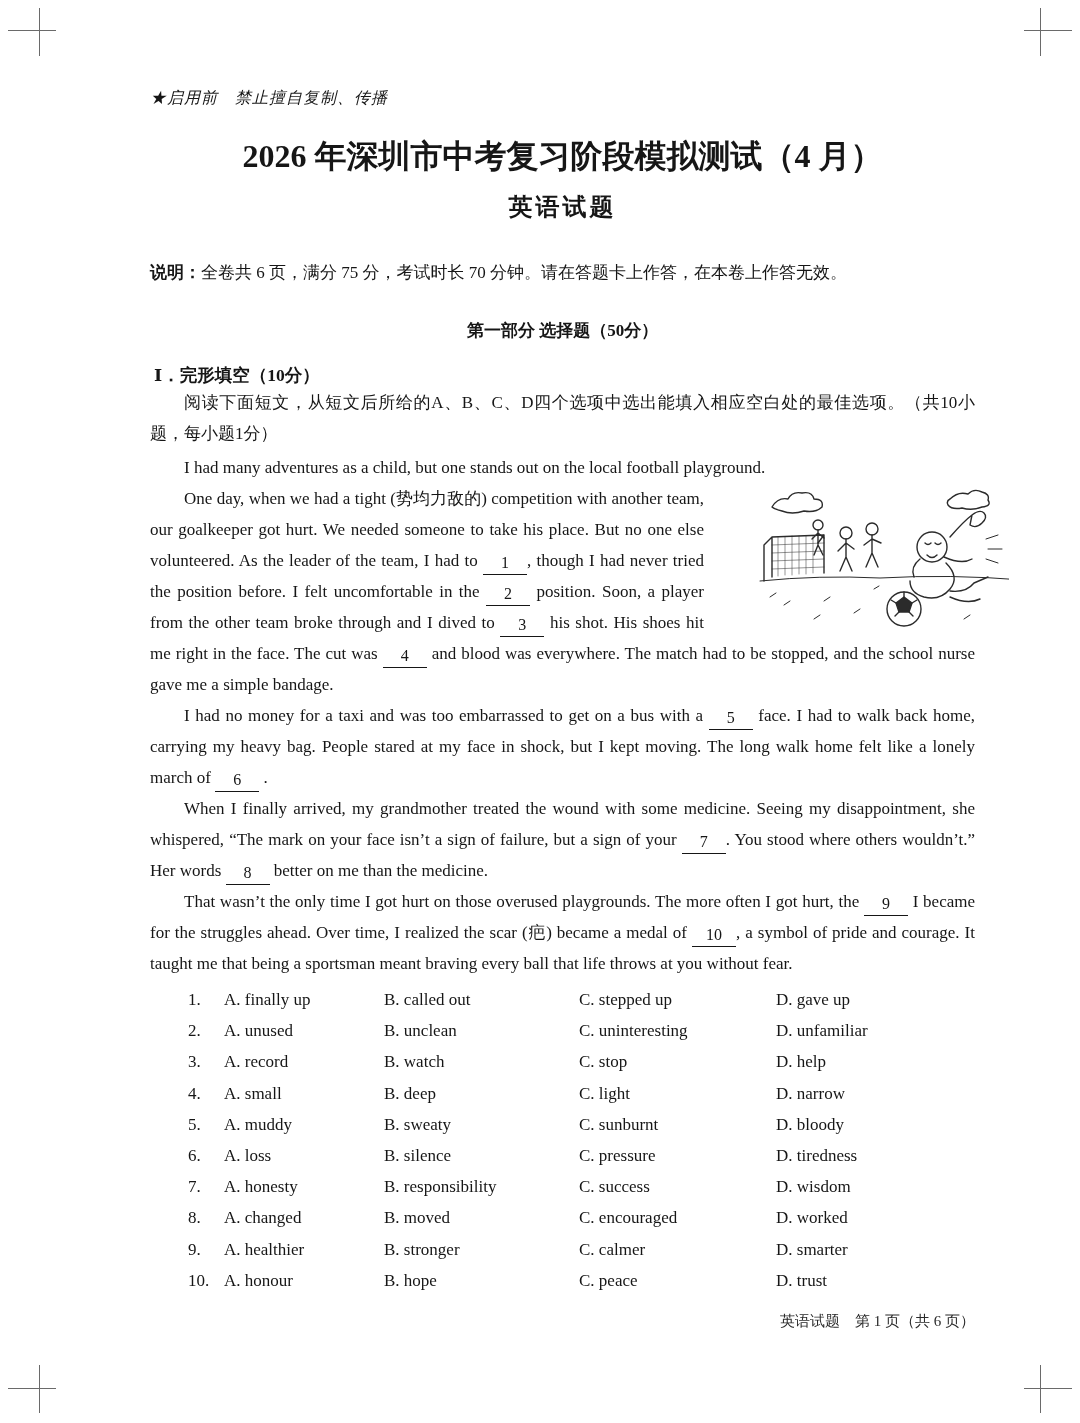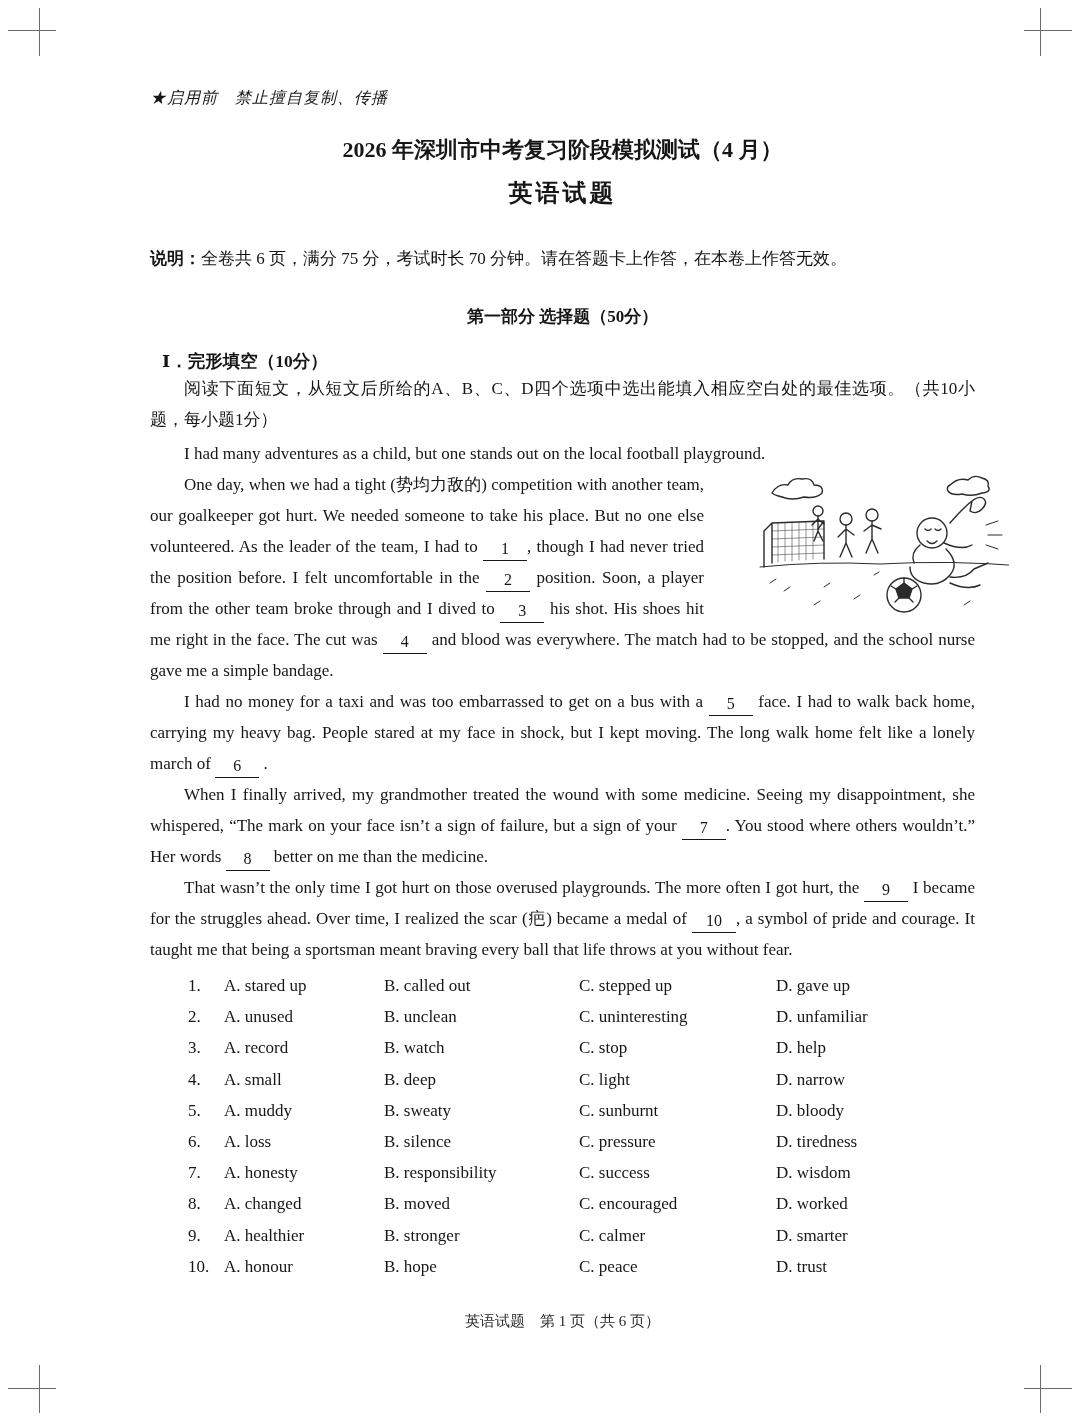--- a/index.html
+++ b/index.html
@@ -19,29 +19,29 @@
   .mark.v { width:1px; height:48px; }
   .mark.h { width:48px; height:1px; }
   .tl-v { left:39px; top:8px; }   .tl-h { left:8px; top:30px; }
   .tr-v { right:39px; top:8px; }  .tr-h { right:8px; top:30px; }
   .bl-v { left:39px; bottom:10px; }  .bl-h { left:8px; bottom:34px; }
   .br-v { right:39px; bottom:10px; } .br-h { right:8px; bottom:34px; }
 
   .content { padding:88px 105px 0 150px; }
 
   .header-notice { font-size:16px; letter-spacing:1px;font-style:italic; }
-  .title { text-align:center; font-size:22px; font-weight:bold; margin-top:26px; }
+  .title { text-align:center; font-size:32px; font-weight:bold; margin-top:26px; }
   .subtitle { text-align:center; font-size:24px; font-weight:bold; margin-top:12px; letter-spacing:3px; }
 
   .note { margin-top:37px; font-size:17px; line-height:26px; }
   .note .lbl { font-weight:bold; }
 
   .section-title { text-align:center; font-size:17px; font-weight:bold; margin-top:33px; }
 
-  .part-heading { font-size:17.5px; font-weight:bold; margin-top:21px; margin-left:12px; }
+  .part-heading { font-size:17.5px; font-weight:bold; margin-top:21px; margin-left:4px; }
 
   .instructions {
     font-size:17px; line-height:31px; text-indent:2em;
     text-align:justify; margin-top:0;
   }
 
   .passage { margin-top:3px; }
   .passage p {
     font-size:17px; line-height:31px; text-indent:2em;
     text-align:justify;
@@ -66,21 +66,21 @@
   .illustration svg { width:100%; height:100%; }
 
   .options { margin-top:5px; margin-left:38px; font-size:17px; }
   .orow { display:grid; grid-template-columns:36px 160px 195px 197px 1fr; line-height:31.2px; }
   .orow span { white-space:nowrap; }
 
   .footer {
     position:absolute;
     left:150px; right:105px;
     bottom:92px;
-    text-align:center;
+    text-align:right;
     font-size:15px;
     color:#2a2a2a;
   }
 </style>
 </head>
 <body>
 
 <div class="page">
 
   <div class="mark v tl-v"></div>
@@ -147,21 +147,21 @@
 
       <p><span>When I finally arrived, my grandmother treated the wound with some medicine. Seeing my disappointment, she whispered, “The mark on your face isn’t a sign of failure, but a sign of your </span><span class="blank">7</span><span>. You stood where others wouldn’t.” Her words </span><span class="blank">8</span><span> better on me than the medicine.</span></p>
 
       <p><span>That wasn’t the only time I got hurt on those overused playgrounds. The more often I got hurt, the </span><span class="blank">9</span><span> I became for the struggles ahead. Over time, I realized the scar (疤) became a medal of </span><span class="blank">10</span><span>, a symbol of pride and courage. It taught me that being a sportsman meant braving every ball that life throws at you without fear.</span></p>
 
     </div>
 
     <div class="options">
       <div class="orow">
         <span>1.</span>
-        <span>A. stared up</span>
+        <span>A. finally up</span>
         <span>B. called out</span>
         <span>C. stepped up</span>
         <span>D. gave up</span>
       </div>
       <div class="orow">
         <span>2.</span>
         <span>A. unused</span>
         <span>B. unclean</span>
         <span>C. uninteresting</span>
         <span>D. unfamiliar</span>

